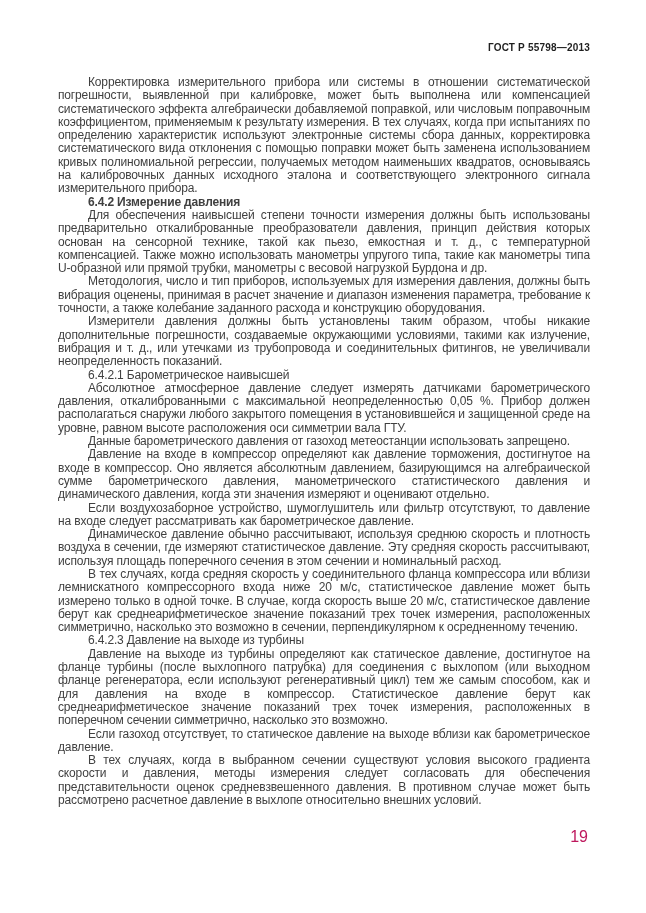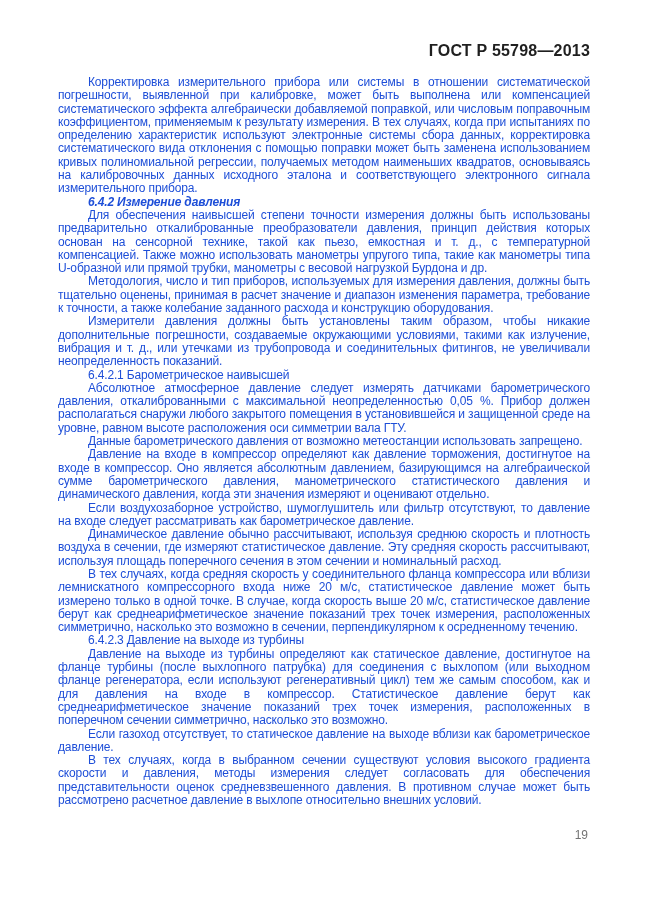--- a/index.html
+++ b/index.html
@@ -13,68 +13,67 @@
     height: 913px;
     background: #ffffff;
     overflow: hidden;
     font-family: "Liberation Sans", sans-serif;
     color: #262626;
   }
   .doc-header {
     position: absolute;
     top: 42px;
     right: 56px;
-    font-size: 16px;
+    font-size: 10px;
     font-weight: bold;
     letter-spacing: 0.2px;
     color: #1f1f1f;
   }
   .content {
     position: absolute;
     top: 76px;
     left: 58px;
     width: 532px;
     font-size: 12px;
     line-height: 13.3px;
     letter-spacing: -0.15px;
     text-align: justify;
-    color: #1d4ed8;
+    color: #404040;
   }
   .content p {
     margin: 0;
     text-indent: 30px;
   }
   .content p.section-heading {
     font-weight: bold;
-    font-style: italic;
   }
   .page-number {
     position: absolute;
     top: 828px;
     right: 58px;
-    font-size: 12px;
-    color: #737373;
+    font-size: 16px;
+    color: #be185d;
   }
 </style>
 </head>
 <body>
 
 <div class="page">
 
   <div class="doc-header">ГОСТ Р 55798—2013</div>
 
   <div class="content">
     <p>Корректировка измерительного прибора или системы в отношении систематической погрешности, выявленной при калибровке, может быть выполнена или компенсацией систематического эффекта алгебраически добавляемой поправкой, или числовым поправочным коэффициентом, применяемым к результату измерения. В тех случаях, когда при испытаниях по определению характеристик используют электронные системы сбора данных, корректировка систематического вида отклонения с помощью поправки может быть заменена использованием кривых полиномиальной регрессии, получаемых методом наименьших квадратов, основываясь на калибровочных данных исходного эталона и соответствующего электронного сигнала измерительного прибора.</p>
     <p class="section-heading">6.4.2 Измерение давления</p>
     <p>Для обеспечения наивысшей степени точности измерения должны быть использованы предварительно откалиброванные преобразователи давления, принцип действия которых основан на сенсорной технике, такой как пьезо, емкостная и т. д., с температурной компенсацией. Также можно использовать манометры упругого типа, такие как манометры типа U-образной или прямой трубки, манометры с весовой нагрузкой Бурдона и др.</p>
-    <p>Методология, число и тип приборов, используемых для измерения давления, должны быть тщательно оценены, принимая в расчет значение и диапазон изменения параметра, требование к точности, а также колебание заданного расхода и конструкцию оборудования.</p>
+    <p>Методология, число и тип приборов, используемых для измерения давления, должны быть вибрация оценены, принимая в расчет значение и диапазон изменения параметра, требование к точности, а также колебание заданного расхода и конструкцию оборудования.</p>
     <p>Измерители давления должны быть установлены таким образом, чтобы никакие дополнительные погрешности, создаваемые окружающими условиями, такими как излучение, вибрация и т. д., или утечками из трубопровода и соединительных фитингов, не увеличивали неопределенность показаний.</p>
     <p class="subsection-heading">6.4.2.1 Барометрическое наивысшей</p>
     <p>Абсолютное атмосферное давление следует измерять датчиками барометрического давления, откалиброванными с максимальной неопределенностью 0,05 %. Прибор должен располагаться снаружи любого закрытого помещения в установившейся и защищенной среде на уровне, равном высоте расположения оси симметрии вала ГТУ.</p>
-    <p>Данные барометрического давления от возможно метеостанции использовать запрещено.</p>
+    <p>Данные барометрического давления от газоход метеостанции использовать запрещено.</p>
     <p>Давление на входе в компрессор определяют как давление торможения, достигнутое на входе в компрессор. Оно является абсолютным давлением, базирующимся на алгебраической сумме барометрического давления, манометрического статистического давления и динамического давления, когда эти значения измеряют и оценивают отдельно.</p>
     <p>Если воздухозаборное устройство, шумоглушитель или фильтр отсутствуют, то давление на входе следует рассматривать как барометрическое давление.</p>
     <p>Динамическое давление обычно рассчитывают, используя среднюю скорость и плотность воздуха в сечении, где измеряют статистическое давление. Эту средняя скорость рассчитывают, используя площадь поперечного сечения в этом сечении и номинальный расход.</p>
     <p>В тех случаях, когда средняя скорость у соединительного фланца компрессора или вблизи лемнискатного компрессорного входа ниже 20 м/с, статистическое давление может быть измерено только в одной точке. В случае, когда скорость выше 20 м/с, статистическое давление берут как среднеарифметическое значение показаний трех точек измерения, расположенных симметрично, насколько это возможно в сечении, перпендикулярном к осредненному течению.</p>
     <p class="subsection-heading">6.4.2.3 Давление на выходе из турбины</p>
     <p>Давление на выходе из турбины определяют как статическое давление, достигнутое на фланце турбины (после выхлопного патрубка) для соединения с выхлопом (или выходном фланце регенератора, если используют регенеративный цикл) тем же самым способом, как и для давления на входе в компрессор. Статистическое давление берут как среднеарифметическое значение показаний трех точек измерения, расположенных в поперечном сечении симметрично, насколько это возможно.</p>
     <p>Если газоход отсутствует, то статическое давление на выходе вблизи как барометрическое давление.</p>
     <p>В тех случаях, когда в выбранном сечении существуют условия высокого градиента скорости и давления, методы измерения следует согласовать для обеспечения представительности оценок средневзвешенного давления. В противном случае может быть рассмотрено расчетное давление в выхлопе относительно внешних условий.</p>
   </div>
 

